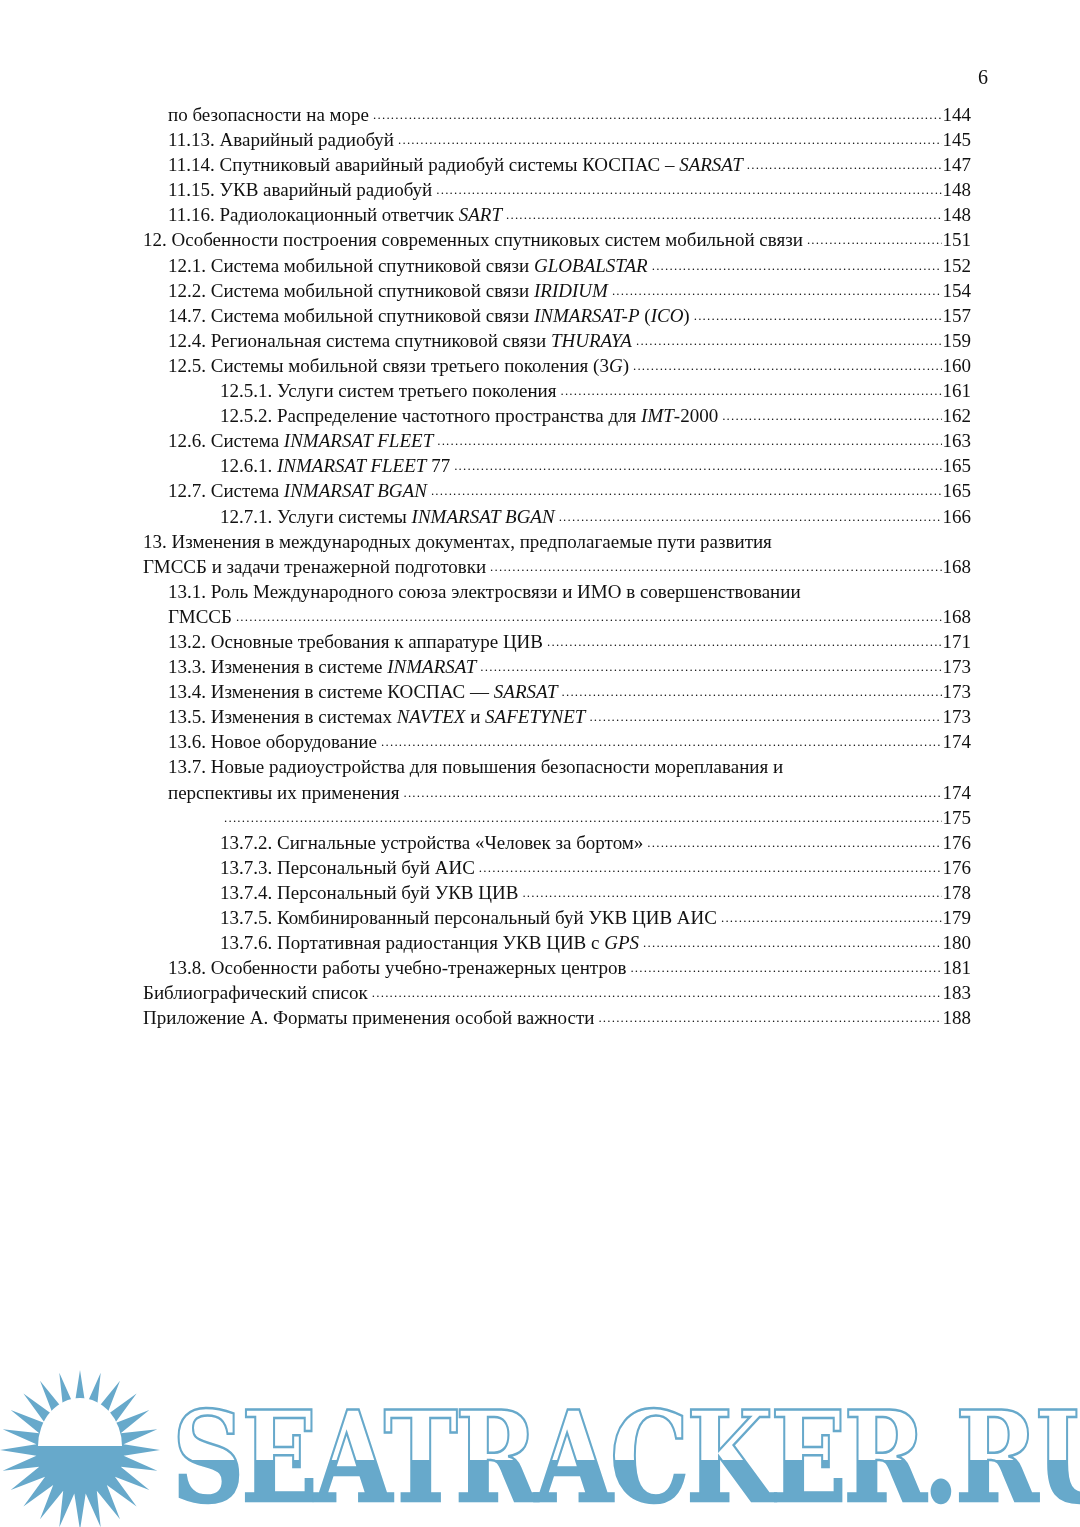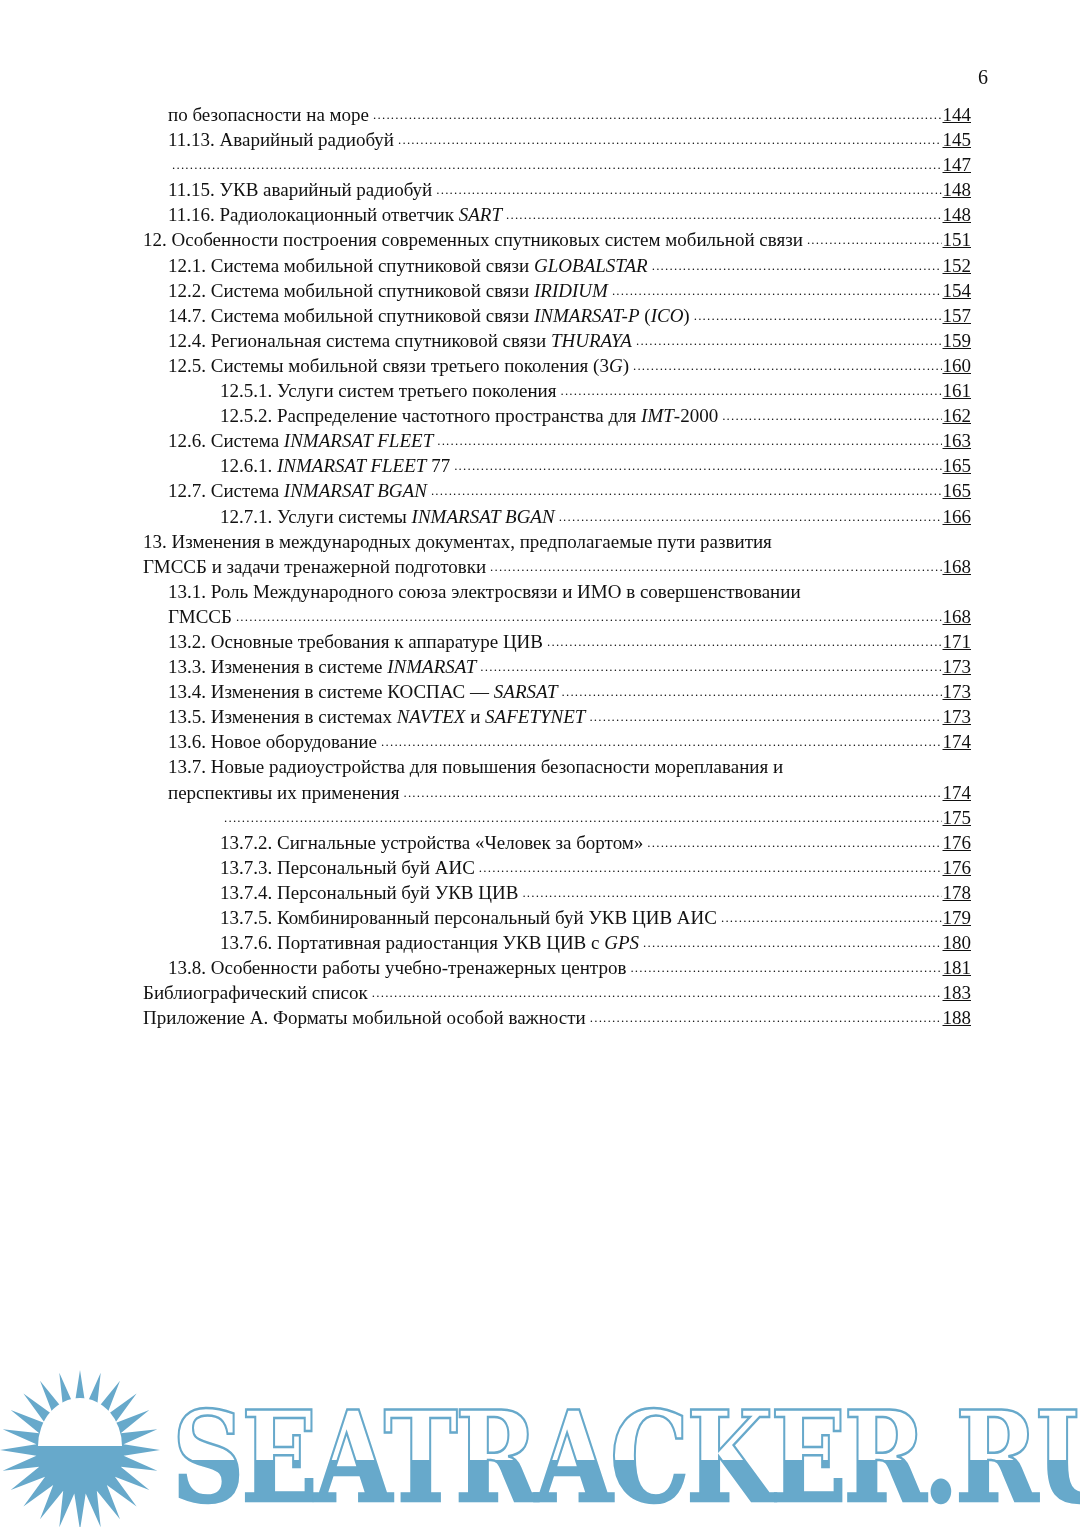--- a/index.html
+++ b/index.html
@@ -5,21 +5,21 @@
   html, body { margin: 0; padding: 0; background: #ffffff; }
   body { width: 1080px; height: 1527px; position: relative; overflow: hidden;
          font-family: "Liberation Serif", serif; color: #111; }
   .page-number { position: absolute; top: 66px; left: 978px; font-size: 20px; }
   .toc { position: absolute; top: 102px; left: 143px; width: 828px; }
   .entry { font-size: 19px; line-height: 25.1px; }
   .line { display: flex; align-items: center; white-space: nowrap; }
   .line .txt { flex: 0 0 auto; }
   .line .dots { flex: 1 1 auto; overflow: hidden; margin: 0 1px 0 4px; letter-spacing: 1.2px; font-size: 13px; }
   .line .dots::before { content: "........................................................................................................................................................................................................................................................................"; }
-  .line .pg { flex: 0 0 auto; text-decoration: underline; }
+  .line .pg { flex: 0 0 auto; }
   .l0 { padding-left: 0; }
   .l1 { padding-left: 25px; }
   .l2 { padding-left: 77px; }
   .wrap-first { white-space: nowrap; }
   i { font-style: italic; }
   .logo { position: absolute; left: 0; top: 1365px; width: 1080px; height: 162px; }
   .logo-text { position: absolute; left: 172px; top: 1395px; font-family: "DejaVu Serif", serif;
                font-weight: bold; font-size: 100px; letter-spacing: -3px; line-height: 1;
                color: transparent; -webkit-text-stroke: 2px #67a9cb;
                transform: scaleY(1.25); transform-origin: top left; }
@@ -43,20 +43,21 @@
     </div>
     <div class="entry l1">
       <div class="line">
         <span class="txt"><span>11.13. Аварийный радиобуй</span></span>
         <span class="dots"></span>
         <span class="pg">145</span>
       </div>
     </div>
     <div class="entry l1">
       <div class="line">
+        <span class="txt"><span>11.14. Спутниковый аварийный радиобуй системы КОСПАС – </span><i>SARSAT</i></span>
         <span class="dots"></span>
         <span class="pg">147</span>
       </div>
     </div>
     <div class="entry l1">
       <div class="line">
         <span class="txt"><span>11.15. УКВ аварийный радиобуй</span></span>
         <span class="dots"></span>
         <span class="pg">148</span>
       </div>
@@ -261,21 +262,21 @@
     </div>
     <div class="entry l0">
       <div class="line">
         <span class="txt"><span>Библиографический список</span></span>
         <span class="dots"></span>
         <span class="pg">183</span>
       </div>
     </div>
     <div class="entry l0">
       <div class="line">
-        <span class="txt"><span>Приложение А. Форматы мобильной особой важности</span></span>
+        <span class="txt"><span>Приложение А. Форматы применения особой важности</span></span>
         <span class="dots"></span>
         <span class="pg">188</span>
       </div>
     </div>
   </div>
 
 <svg class="logo" viewBox="0 0 1080 162" xmlns="http://www.w3.org/2000/svg">
   <g id="sun">
       <polygon points="80.0,5.0 85.7,41.4 100.7,7.7 96.8,44.3 120.0,15.7 106.8,50.1 136.6,28.4 114.9,58.2 149.3,45.0 120.7,68.2 157.3,64.3 123.6,79.3 160.0,85.0 123.6,90.7 157.3,105.7 120.7,101.8 149.3,125.0 114.9,111.8 136.6,141.6 106.8,119.9 120.0,154.3 96.8,125.7 100.7,162.3 85.7,128.6 80.0,165.0 74.3,128.6 59.3,162.3 63.2,125.7 40.0,154.3 53.2,119.9 23.4,141.6 45.1,111.8 10.7,125.0 39.3,101.8 2.7,105.7 36.4,90.7 0.0,85.0 36.4,79.3 2.7,64.3 39.3,68.2 10.7,45.0 45.1,58.2 23.4,28.4 53.2,50.1 40.0,15.7 63.2,44.3 59.3,7.7 74.3,41.4" fill="#67a9cb"></polygon>
       <path d="M 38 81 A 42 48 0 0 1 122 81 Z" fill="#ffffff"></path>

